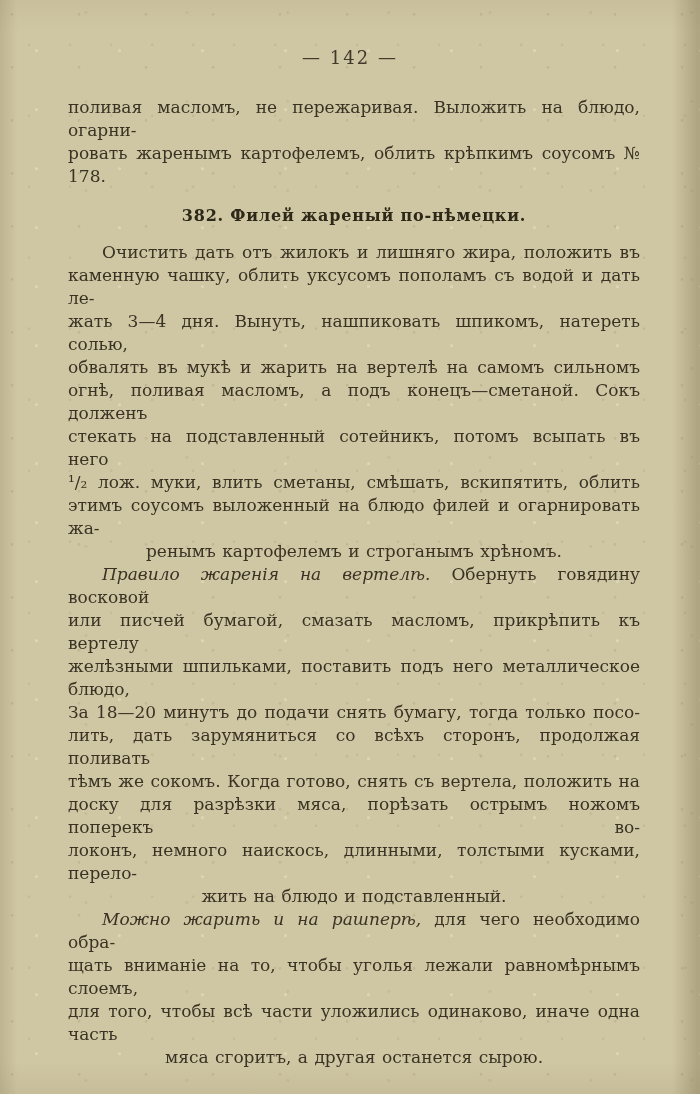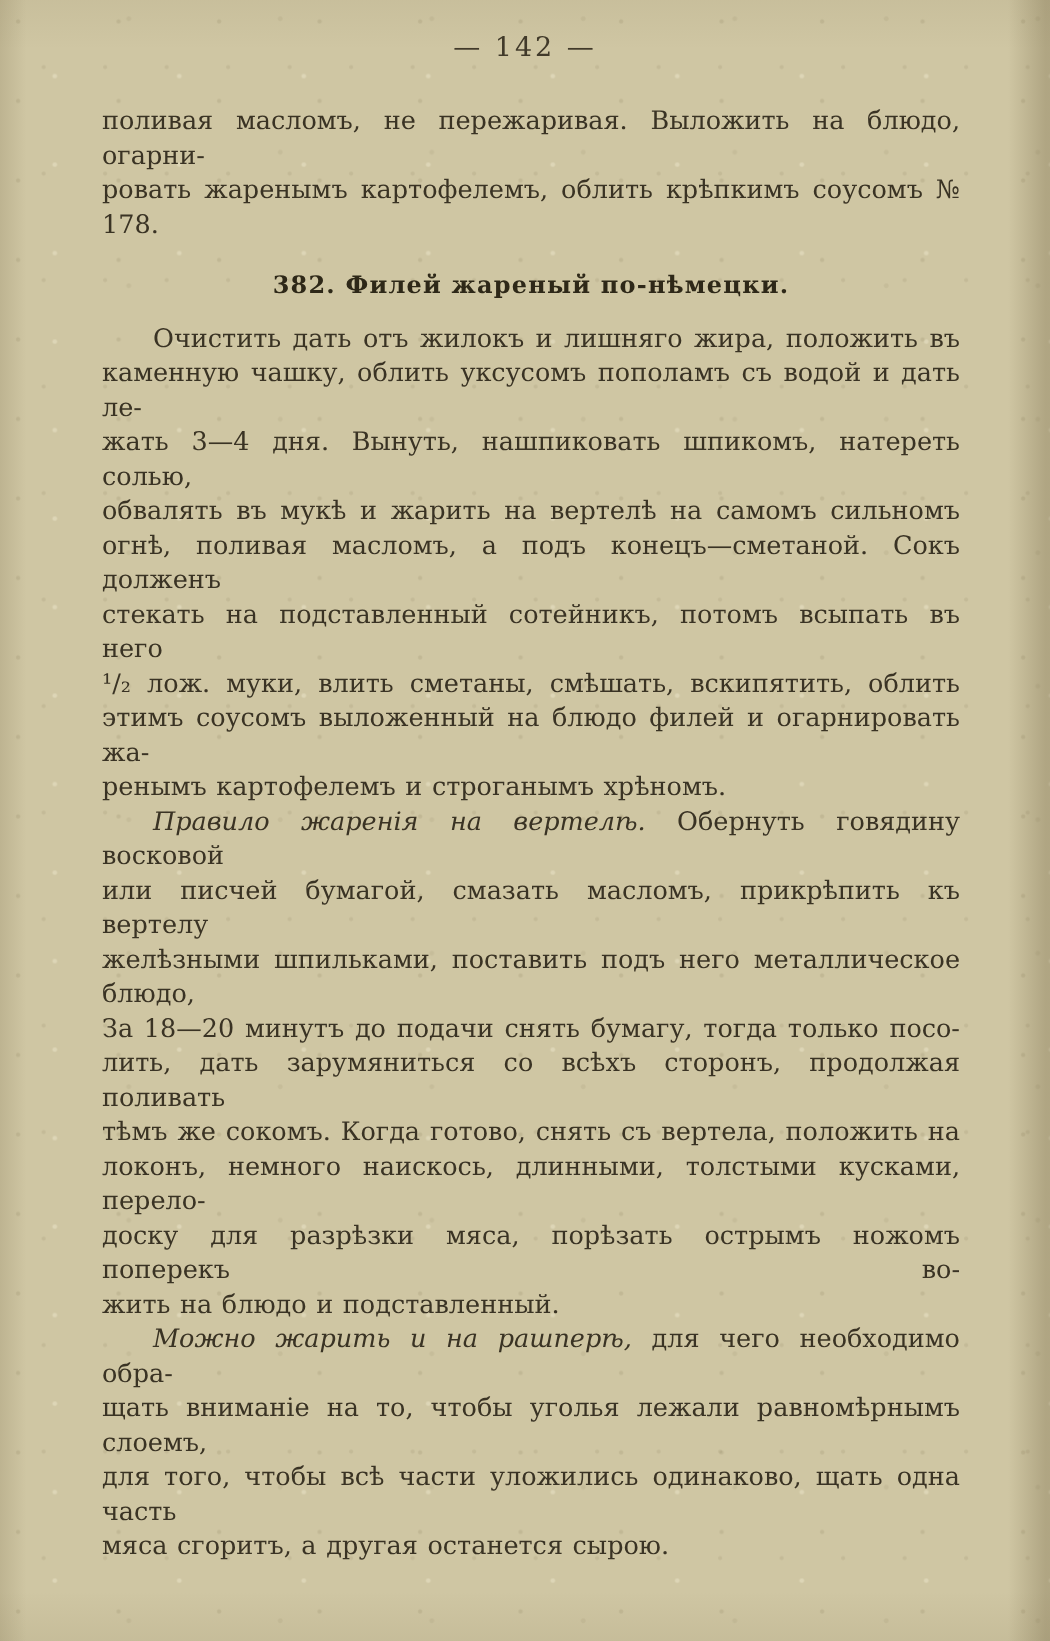--- a/index.html
+++ b/index.html
@@ -17,37 +17,37 @@
                       rgba(120,106,70,0) 97%, rgba(120,106,70,0.10) 100%),
       radial-gradient(circle at 18% 27%, rgba(96,82,50,0.12) 0 1px, rgba(96,82,50,0) 1.8px),
       radial-gradient(circle at 71% 63%, rgba(96,82,50,0.10) 0 1px, rgba(96,82,50,0) 1.7px),
       radial-gradient(circle at 44% 86%, rgba(255,250,228,0.30) 0 1px, rgba(255,250,228,0) 2px),
       radial-gradient(circle at 85% 14%, rgba(96,82,50,0.08) 0 1.2px, rgba(96,82,50,0) 2px);
     background-size: 100% 100%, 100% 100%, 67px 53px, 41px 71px, 83px 59px, 101px 89px;
     font-family: "DejaVu Serif", "Liberation Serif", serif;
     color: #3a3324;
   }
   .page-number {
-    padding-top: 20px;
+    padding-top: 46px;
     height: 24px;
     line-height: 24px;
     text-align: center;
     font-size: 18px;
     letter-spacing: 2px;
     color: #413a2a;
     margin-bottom: 26px;
   }
   .text-block {
     margin: 0 60px 0 68px; 
   }
   .paragraph { margin: 0; }
   .line {
     font-size: 17px;
     line-height: 23px;
-    text-align: left;
+    text-align: center;
     word-spacing: 1px;
   }
   .line.fill {
     text-align: justify;
     text-align-last: justify;
   }
   .line.first { text-indent: 34px; }
   .line i { font-style: italic; }
   .recipe-heading {
     margin: 14px 0 12px 0;
@@ -81,24 +81,24 @@
         <div class="line fill">этимъ соусомъ выложенный на блюдо филей и огарнировать жа-</div>
         <div class="line">ренымъ картофелемъ и строганымъ хрѣномъ.</div>
       </div>
       <div class="paragraph">
         <div class="line fill first"><i>Правило жаренія на вертелѣ.</i> Обернуть говядину восковой</div>
         <div class="line fill">или писчей бумагой, смазать масломъ, прикрѣпить къ вертелу</div>
         <div class="line fill">желѣзными шпильками, поставить подъ него металлическое блюдо,</div>
         <div class="line fill">За 18—20 минутъ до подачи снять бумагу, тогда только посо-</div>
         <div class="line fill">лить, дать зарумяниться со всѣхъ сторонъ, продолжая поливать</div>
         <div class="line fill">тѣмъ же сокомъ. Когда готово, снять съ вертела, положить на</div>
+        <div class="line fill">доску для разрѣзки мяса, порѣзать острымъ ножомъ поперекъ во-</div>
         <div class="line fill">локонъ, немного наискось, длинными, толстыми кусками, перело-</div>
-        <div class="line fill">доску для разрѣзки мяса, порѣзать острымъ ножомъ поперекъ во-</div>
         <div class="line">жить на блюдо и подставленный.</div>
       </div>
       <div class="paragraph">
         <div class="line fill first"><i>Можно жарить и на рашперѣ,</i> для чего необходимо обра-</div>
         <div class="line fill">щать вниманіе на то, чтобы уголья лежали равномѣрнымъ слоемъ,</div>
-        <div class="line fill">для того, чтобы всѣ части уложились одинаково, щать одна часть</div>
+        <div class="line fill">для того, чтобы всѣ части уложились одинаково, иначе одна часть</div>
         <div class="line">мяса сгоритъ, а другая останется сырою.</div>
       </div>
     </div>
 </div>
 
 </body></html>

